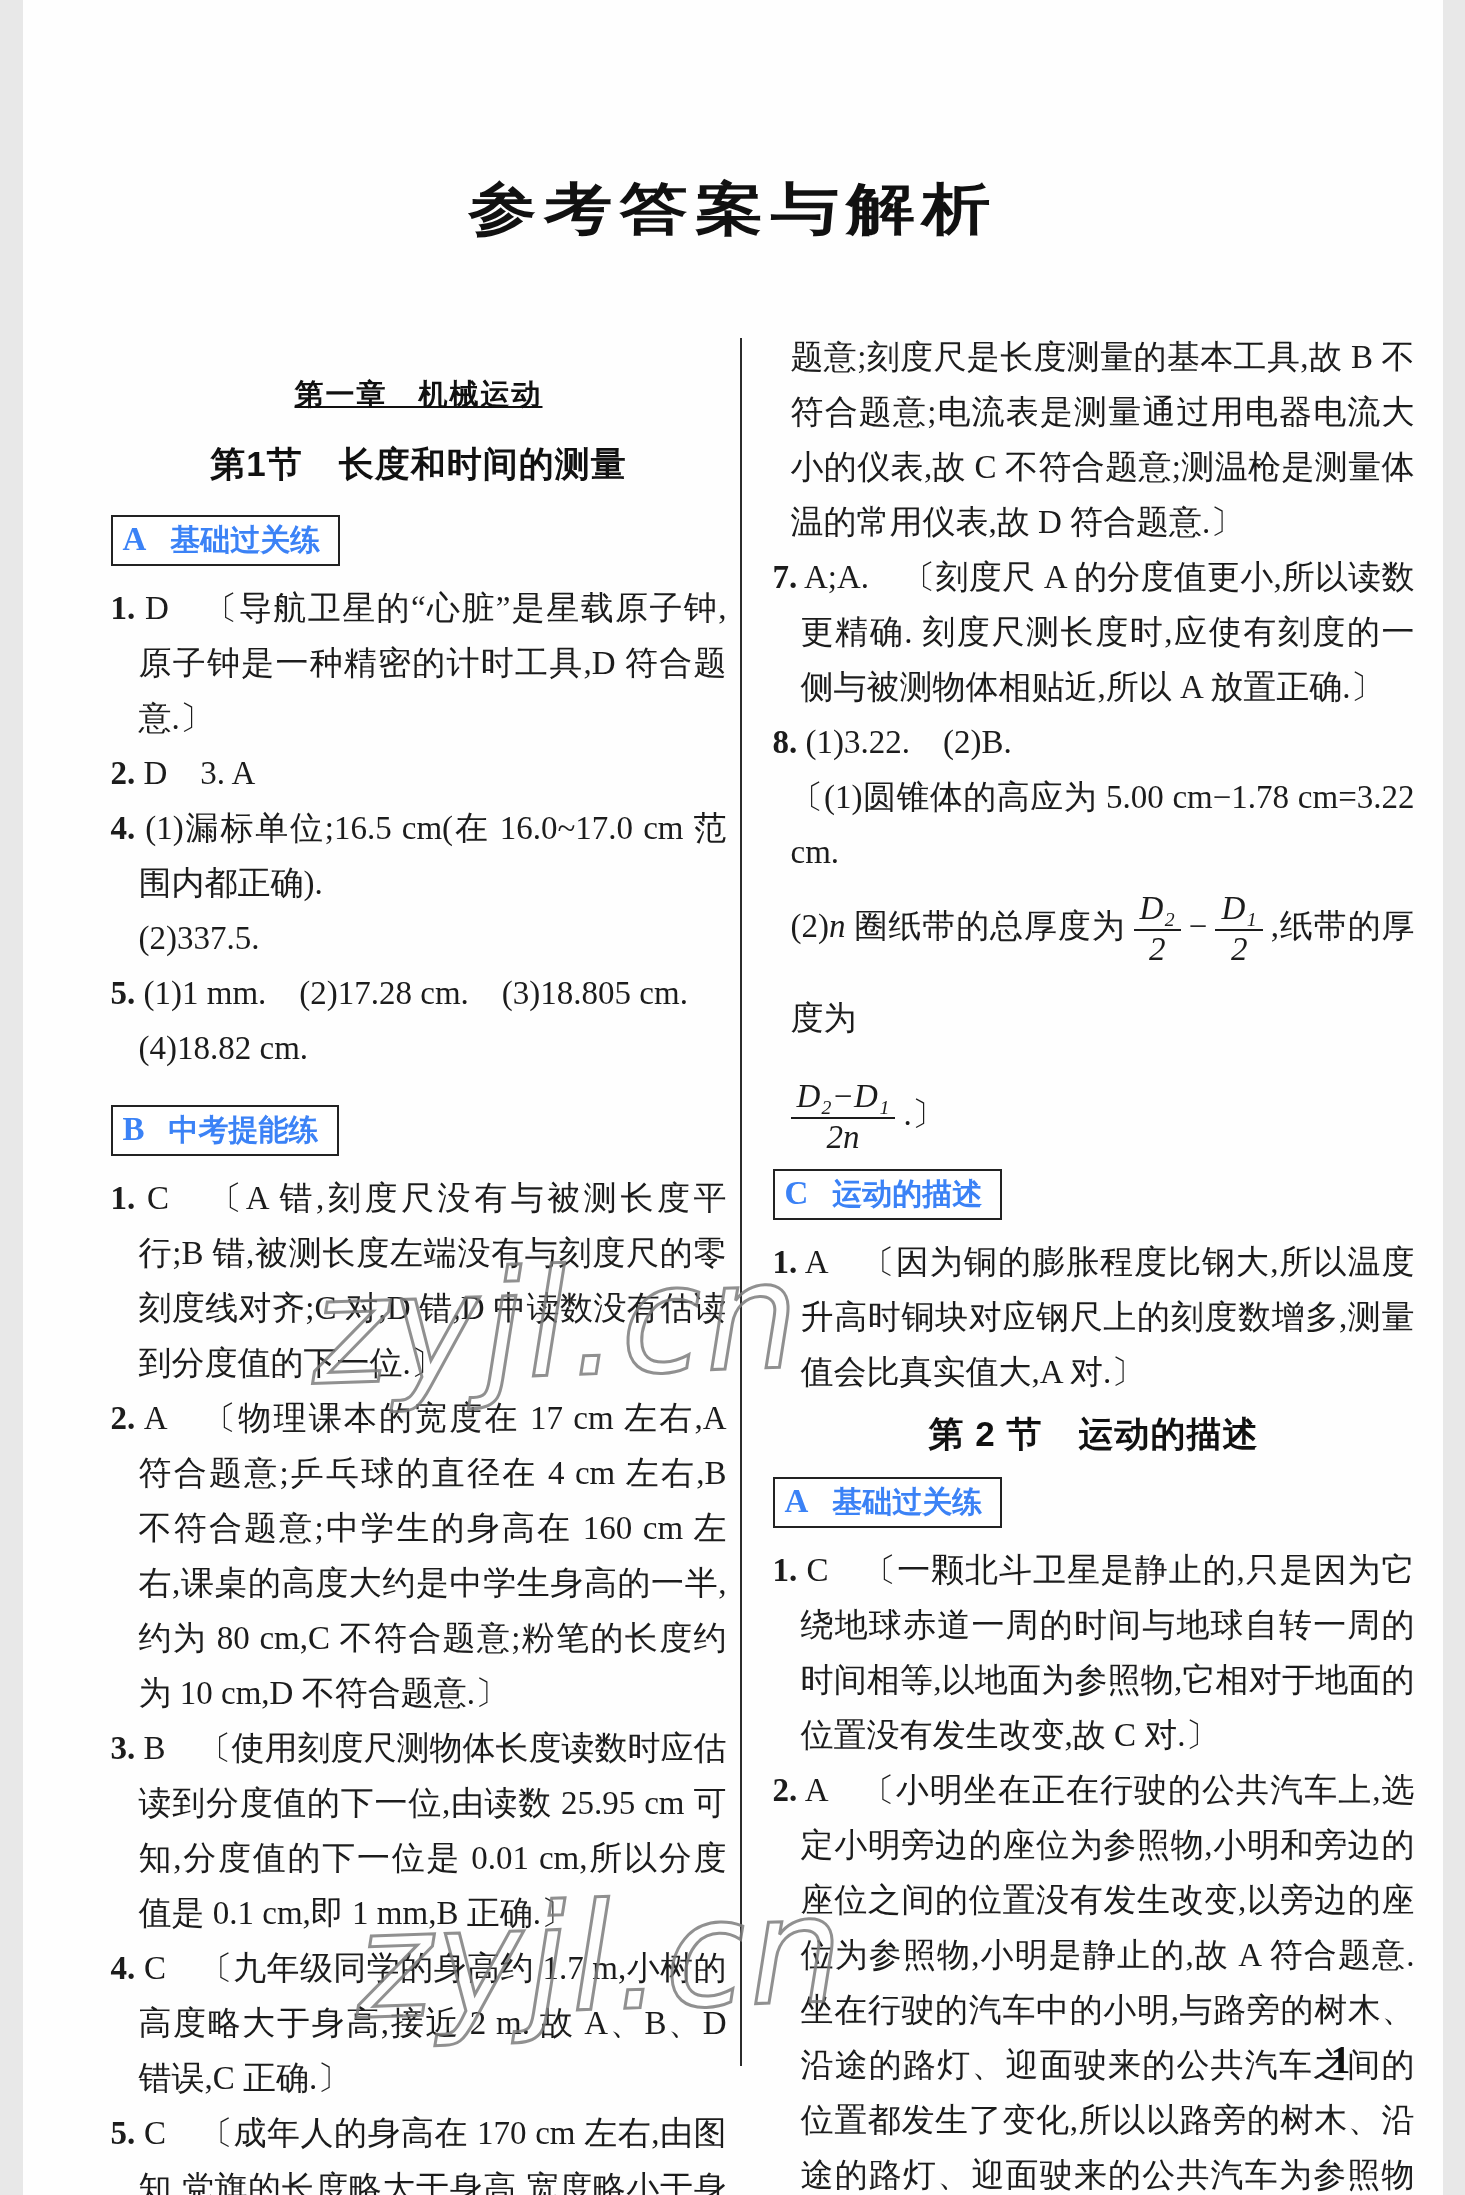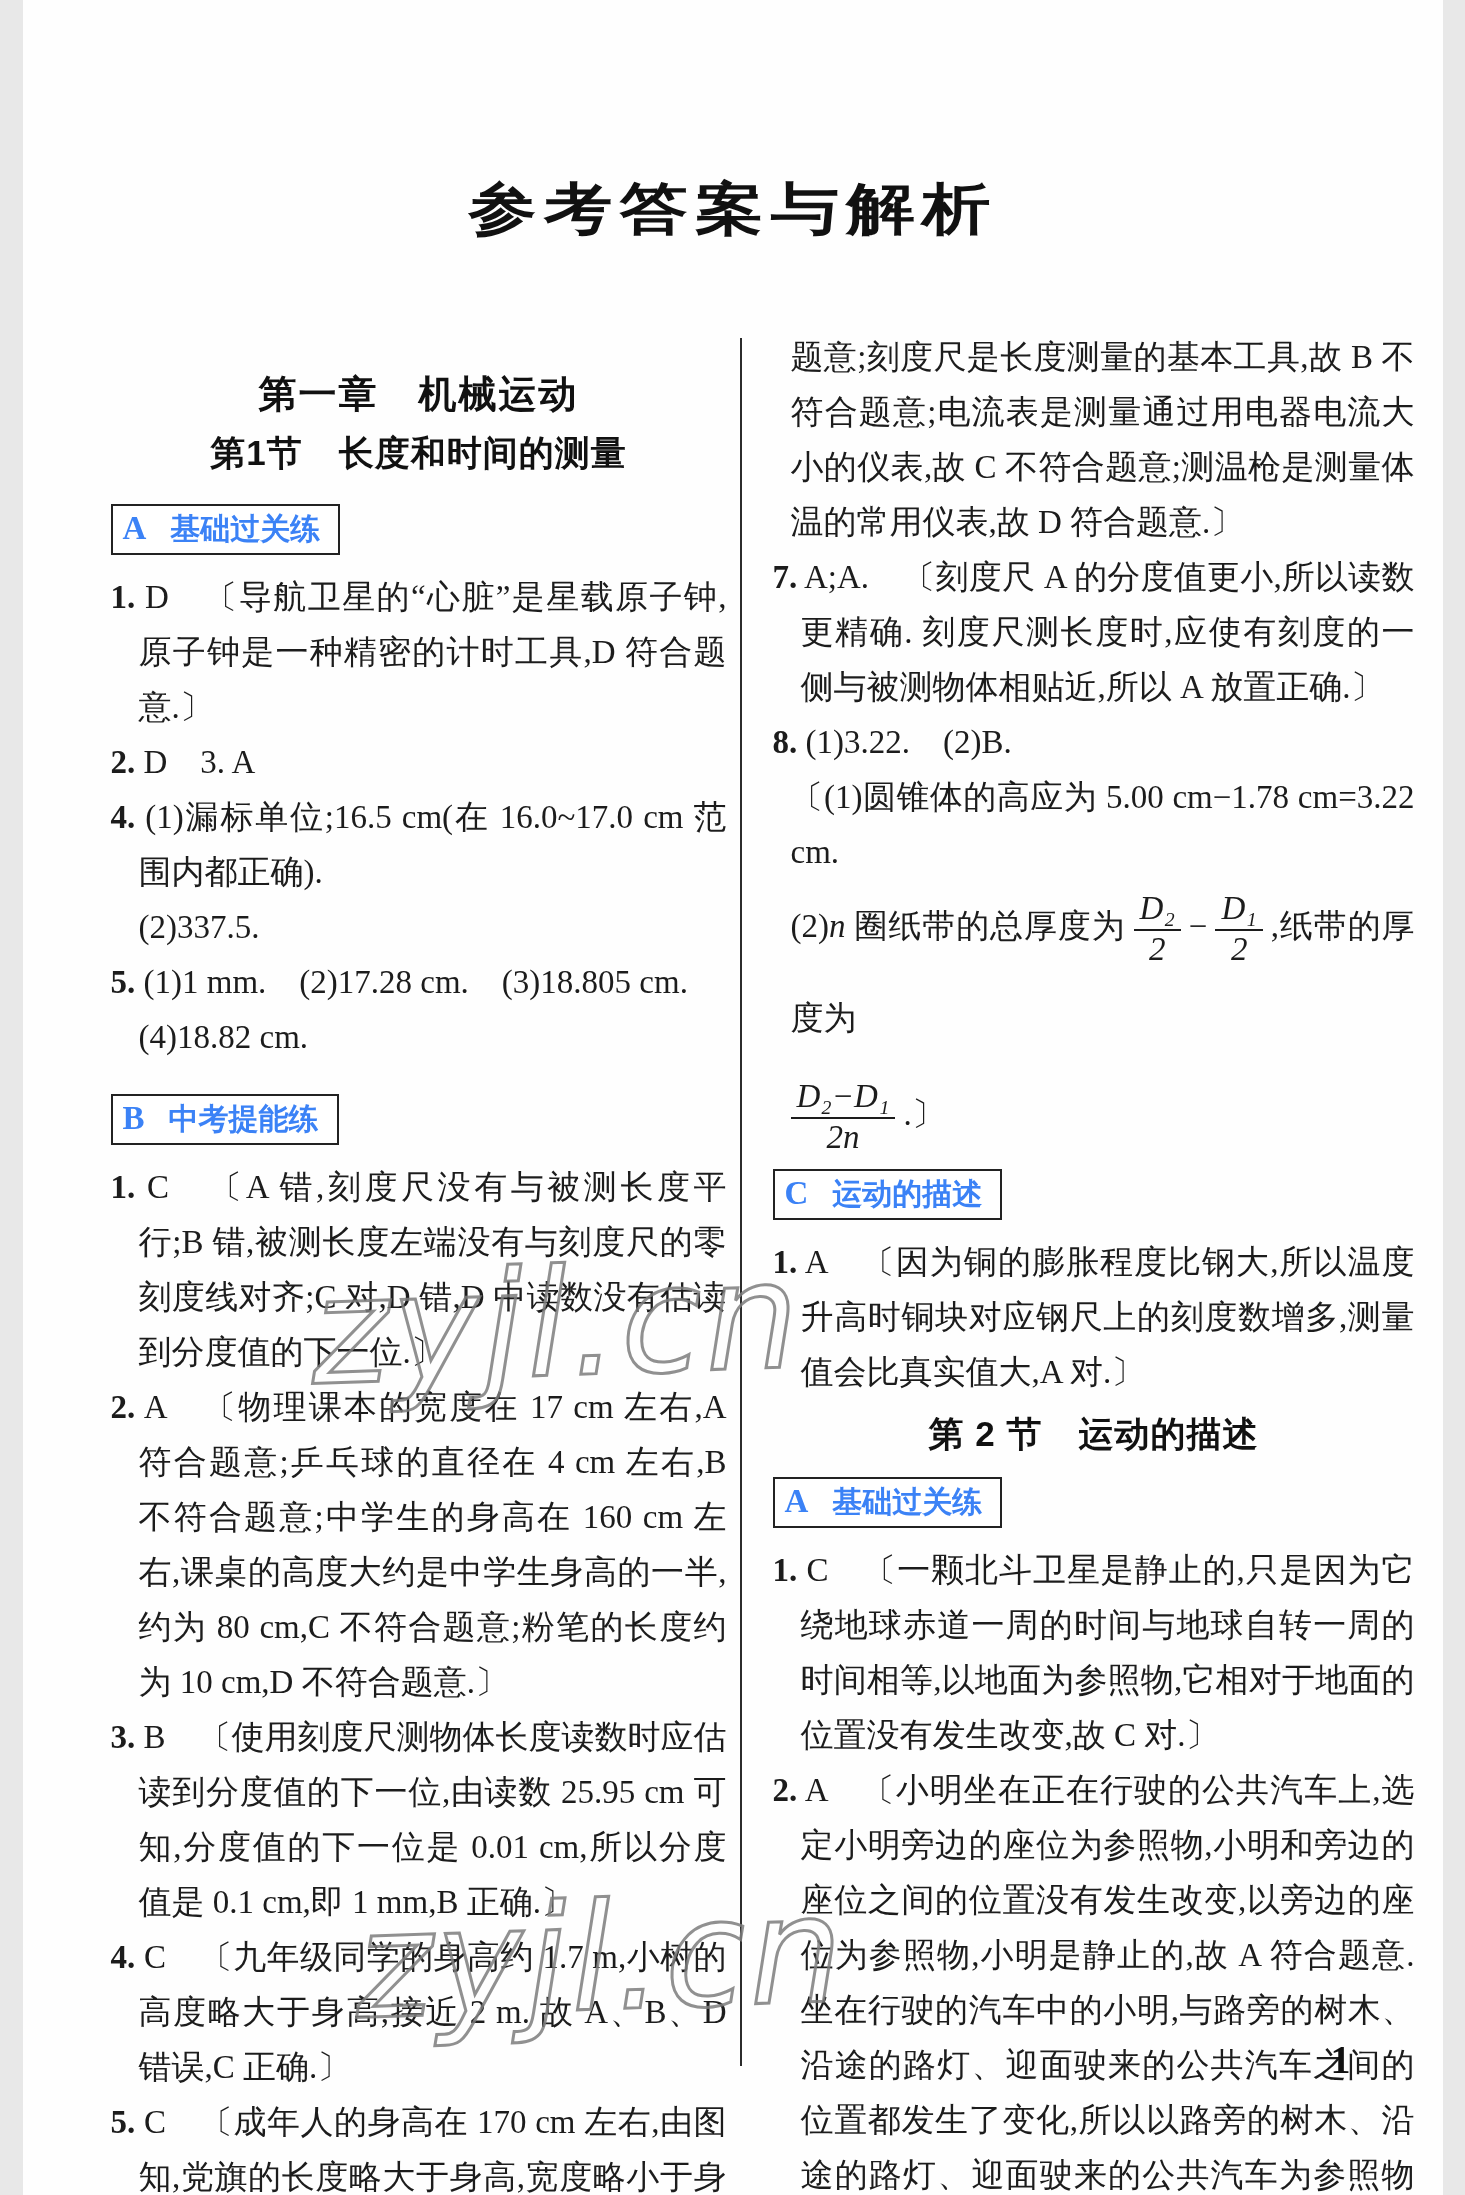--- a/index.html
+++ b/index.html
@@ -18,24 +18,24 @@
   }
   
   .divider{position:absolute;left:717px;top:338px;width:2px;height:1728px;background:#2b2b2b;}
   
   .col{position:absolute;font-size:33px;line-height:55px;text-align:justify;}
   .col-left{left:88px;top:362px;width:616px;}
   .col-right{left:750px;top:330px;width:642px;}
   
   .chapter-heading{
     margin:8px 0 0;text-align:center;font-family:"Liberation Sans", sans-serif;
-    font-weight:bold;font-size:38px;line-height:48px;letter-spacing:2px;color:#111;
+    font-weight:bold;font-size:29px;line-height:48px;letter-spacing:2px;color:#111;text-decoration:underline;
   }
   .section-heading{
-    margin:13px 0 0;text-align:center;font-family:"Liberation Sans", sans-serif;
+    margin:24px 0 0;text-align:center;font-family:"Liberation Sans", sans-serif;
     font-weight:bold;font-size:35px;line-height:44px;letter-spacing:1px;color:#111;
   }
   
   .secbox-wrap{margin:26px 0 10px;}
   .secbox{
     display:inline-block;border:2px solid #222;padding:1px 18px 3px 10px;
     font-family:"Liberation Sans", sans-serif;font-weight:bold;font-size:30px;
     line-height:42px;color:#3b82f6;background:#fff;
   }
   .secbox .tag{font-family:"Liberation Serif", serif;font-weight:bold;font-size:33px;margin-right:24px;}

